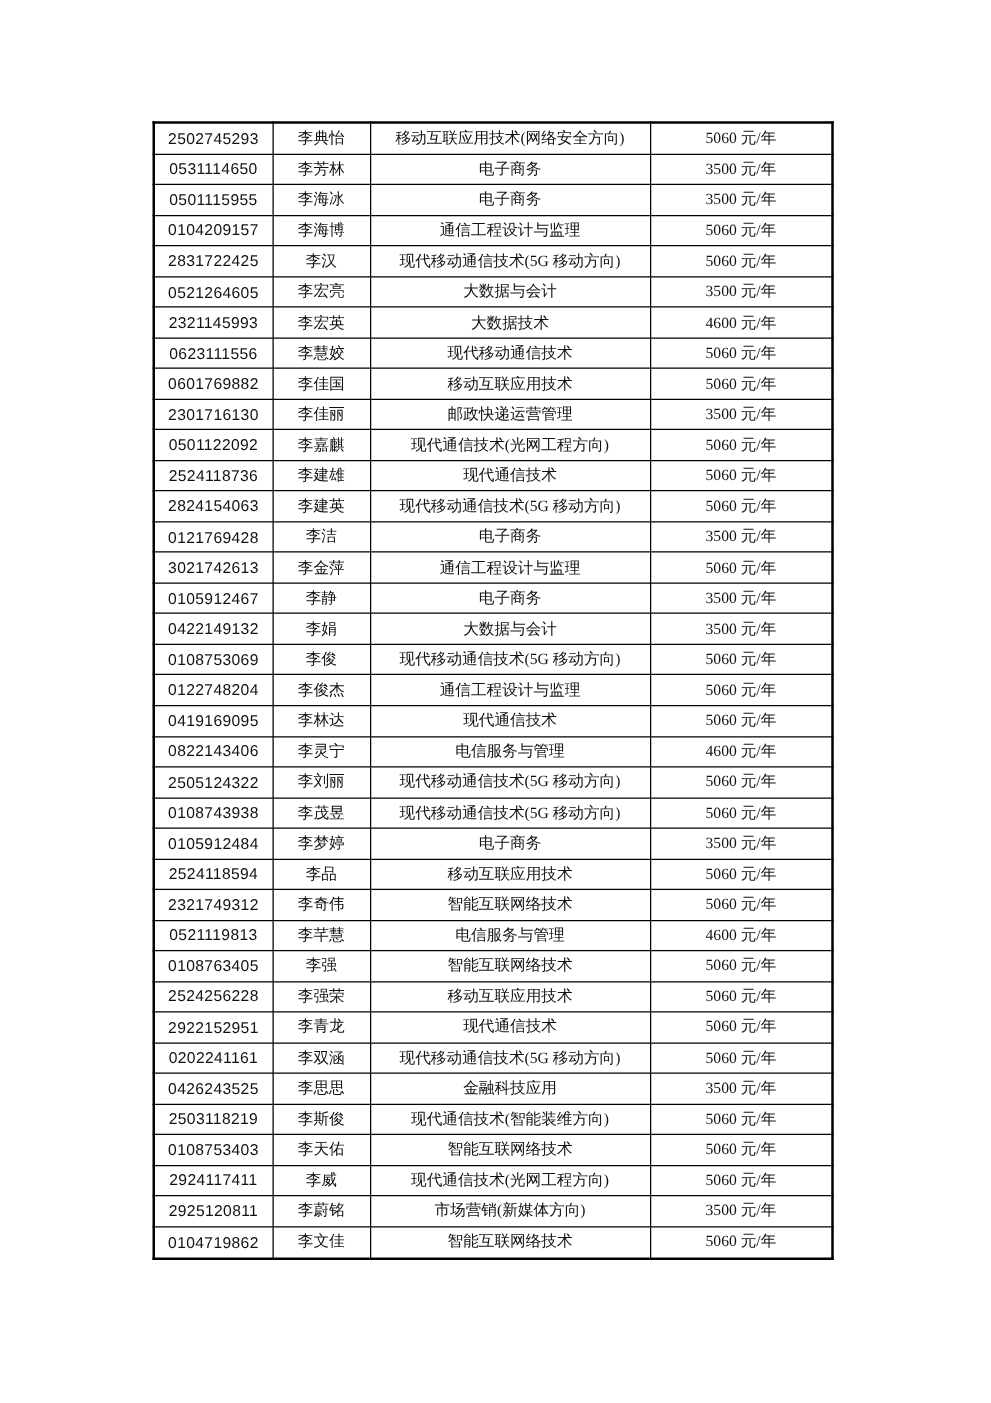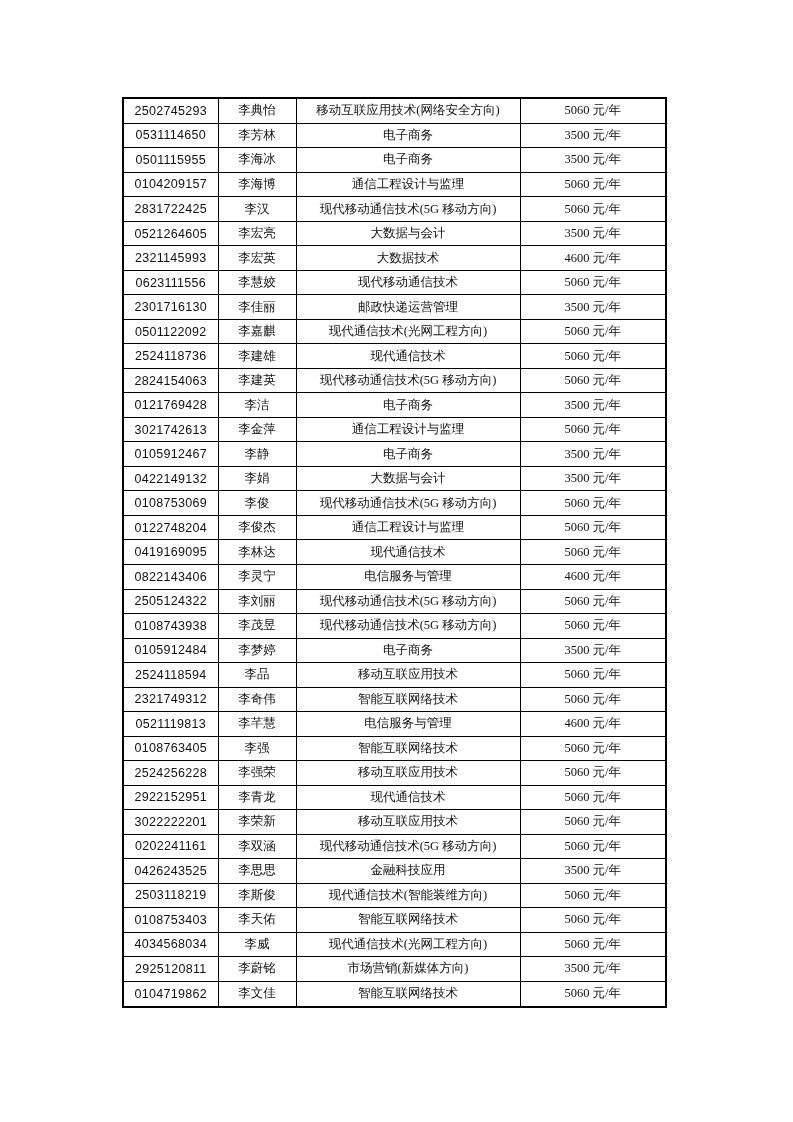--- a/index.html
+++ b/index.html
@@ -98,20 +98,26 @@
     <td class="cell-major">大数据技术</td>
     <td class="cell-fee">4600 元/年</td>
   </tr>
         <tr>
     <td class="cell-id">0623111556</td>
     <td class="cell-name">李慧姣</td>
     <td class="cell-major">现代移动通信技术</td>
     <td class="cell-fee">5060 元/年</td>
   </tr>
         <tr>
+    <td class="cell-id">0601769882</td>
+    <td class="cell-name">李佳国</td>
+    <td class="cell-major">移动互联应用技术</td>
+    <td class="cell-fee">5060 元/年</td>
+  </tr>
+        <tr>
     <td class="cell-id">2301716130</td>
     <td class="cell-name">李佳丽</td>
     <td class="cell-major">邮政快递运营管理</td>
     <td class="cell-fee">3500 元/年</td>
   </tr>
         <tr>
     <td class="cell-id">0501122092</td>
     <td class="cell-name">李嘉麒</td>
     <td class="cell-major">现代通信技术(光网工程方向)</td>
     <td class="cell-fee">5060 元/年</td>
@@ -224,26 +230,20 @@
     <td class="cell-major">移动互联应用技术</td>
     <td class="cell-fee">5060 元/年</td>
   </tr>
         <tr>
     <td class="cell-id">2922152951</td>
     <td class="cell-name">李青龙</td>
     <td class="cell-major">现代通信技术</td>
     <td class="cell-fee">5060 元/年</td>
   </tr>
         <tr>
-    <td class="cell-id">3022222201</td>
-    <td class="cell-name">李荣新</td>
-    <td class="cell-major">移动互联应用技术</td>
-    <td class="cell-fee">5060 元/年</td>
-  </tr>
-        <tr>
     <td class="cell-id">0202241161</td>
     <td class="cell-name">李双涵</td>
     <td class="cell-major">现代移动通信技术(5G 移动方向)</td>
     <td class="cell-fee">5060 元/年</td>
   </tr>
         <tr>
     <td class="cell-id">0426243525</td>
     <td class="cell-name">李思思</td>
     <td class="cell-major">金融科技应用</td>
     <td class="cell-fee">3500 元/年</td>
@@ -254,21 +254,21 @@
     <td class="cell-major">现代通信技术(智能装维方向)</td>
     <td class="cell-fee">5060 元/年</td>
   </tr>
         <tr>
     <td class="cell-id">0108753403</td>
     <td class="cell-name">李天佑</td>
     <td class="cell-major">智能互联网络技术</td>
     <td class="cell-fee">5060 元/年</td>
   </tr>
         <tr>
-    <td class="cell-id">4034568034</td>
+    <td class="cell-id">2924117411</td>
     <td class="cell-name">李威</td>
     <td class="cell-major">现代通信技术(光网工程方向)</td>
     <td class="cell-fee">5060 元/年</td>
   </tr>
         <tr>
     <td class="cell-id">2925120811</td>
     <td class="cell-name">李蔚铭</td>
     <td class="cell-major">市场营销(新媒体方向)</td>
     <td class="cell-fee">3500 元/年</td>
   </tr>

